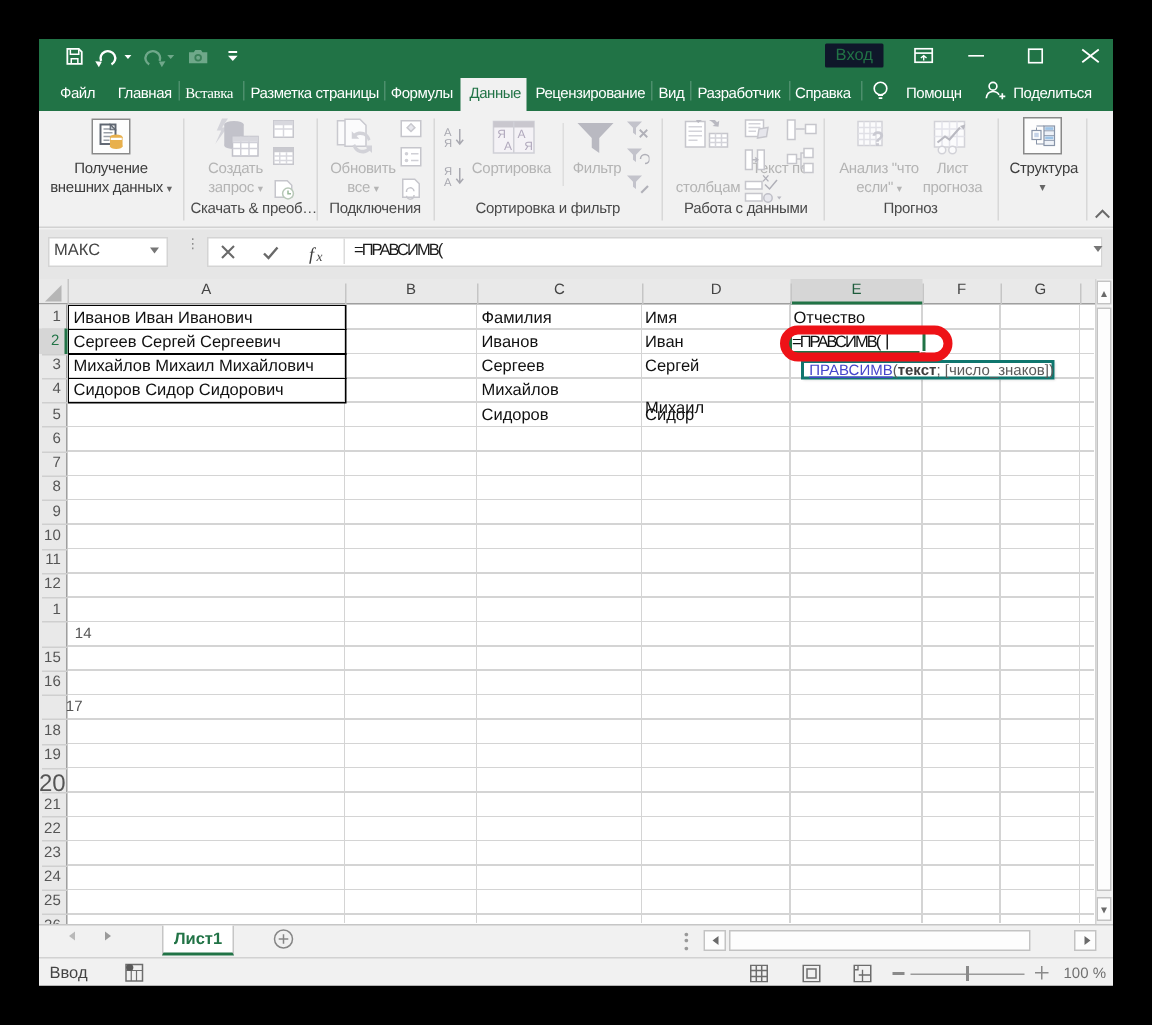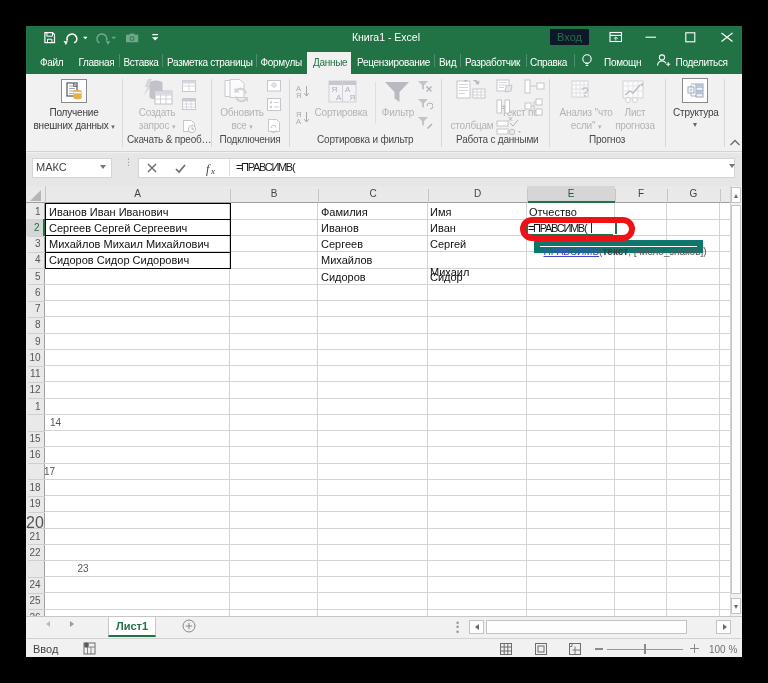--- a/index.html
+++ b/index.html
@@ -32,41 +32,40 @@
 
     <g fill="#6fa88a">
       <path d="M84 4.8 h3.2 l1 -1.4 h3.8 l1 1.4 h3.2 v7.4 h-12.2 z"></path>
       <circle cx="90.1" cy="8.5" r="2.5" fill="#3a8059"></circle>
       <circle cx="90.1" cy="8.5" r="1.3" fill="#6fa88a"></circle>
     </g>
 
     <path d="M110.3 4.6 h5.8" stroke="#fff" fill="none" stroke-width="1.3"></path>
     <path d="M110 7.2 h6.4 l-3.2 3.4 z" fill="#fff"></path>
   </svg>
-  <div class="abs" style="left:260px;top:5px;width:200px;text-align:center;font-size:10.5px;color:#fff;">Книга1 - Excel</div>
 
   <div class="abs" style="left:524px;top:2.5px;width:39px;height:16px;background:#0f172a;border-radius:1px;color:#217346;font-size:11px;text-align:center;line-height:16px;">Вход</div>
 
   <svg class="abs" style="left:580px;top:4px;" width="130" height="14" viewBox="0 0 130 14">
     <g stroke="#fff" fill="none" stroke-width="1.1">
       <rect x="4" y="2.5" width="11.5" height="9"></rect>
       <path d="M4 5.4 h11.5"></path>
       <path d="M9.8 10.4 v-3 m-1.9 1.3 l1.9 -1.6 1.9 1.6" stroke-width="0.9"></path>
       <path d="M39.5 7.2 h10.5"></path>
       <rect x="79.8" y="2.8" width="9" height="9"></rect>
       <path d="M115.5 3 l11 8.5 m0 -8.5 l-11 8.5" stroke-width="1.2"></path>
     </g>
   </svg>
 
   <div class="abs" style="left:0;top:22px;width:716px;height:25.5px;background:#217346;"></div>
   <div class="abs" style="left:281px;top:26px;width:44px;height:21.5px;background:#f1f1f1;"></div>
   <div class="abs" style="top:22px;height:25px;width:716px;font-size:10px;letter-spacing:-0.3px;color:#fff;">
     <span class="abs" style="left:14px;top:8.5px;">Файл</span>
     <span class="abs" style="left:52.5px;top:8.5px;">Главная</span>
-    <span class="abs" style="left:97.5px;top:8.5px;">Вставка</span>
+    <span class="abs" style="left:97.5px;top:8.5px;font-family:Liberation Serif, serif;">Вставка</span>
     <span class="abs" style="left:141px;top:8.5px;">Разметка страницы</span>
     <span class="abs" style="left:234.5px;top:8.5px;">Формулы</span>
     <span class="abs" style="left:287px;top:8.5px;color:#217346;">Данные</span>
     <span class="abs" style="left:331px;top:8.5px;">Рецензирование</span>
     <span class="abs" style="left:413px;top:8.5px;">Вид</span>
     <span class="abs" style="left:439px;top:8.5px;">Разработчик</span>
     <span class="abs" style="left:504px;top:8.5px;">Справка</span>
     <span class="abs" style="left:578px;top:8.5px;">Помощн</span>
     <span class="abs" style="left:649.5px;top:8.5px;">Поделиться</span>
   </div>
@@ -391,34 +390,34 @@
     <div class="abs" style="left:0;top:293.78px;width:18.5px;height:16.24px;font-size:10px;color:#555;text-align:right;padding:2.5px 4px 0 0;">18</div>
     <div class="abs" style="left:2px;top:310.02px;width:16.5px;height:1px;background:#cfcfcf;"></div>
     <div class="abs" style="left:0;top:310.02px;width:18.5px;height:16.24px;font-size:10px;color:#555;text-align:right;padding:2.5px 4px 0 0;">19</div>
     <div class="abs" style="left:2px;top:326.26px;width:16.5px;height:1px;background:#cfcfcf;"></div>
     <div class="abs" style="left:0;top:326.26px;width:18.5px;height:16.24px;font-size:16px;color:#555;padding:2.5px 4px 0 0;">20</div>
     <div class="abs" style="left:2px;top:342.50px;width:16.5px;height:1px;background:#cfcfcf;"></div>
     <div class="abs" style="left:0;top:342.50px;width:18.5px;height:16.24px;font-size:10px;color:#555;text-align:right;padding:2.5px 4px 0 0;">21</div>
     <div class="abs" style="left:2px;top:358.74px;width:16.5px;height:1px;background:#cfcfcf;"></div>
     <div class="abs" style="left:0;top:358.74px;width:18.5px;height:16.24px;font-size:10px;color:#555;text-align:right;padding:2.5px 4px 0 0;">22</div>
     <div class="abs" style="left:2px;top:374.98px;width:16.5px;height:1px;background:#cfcfcf;"></div>
-    <div class="abs" style="left:0;top:374.98px;width:18.5px;height:16.24px;font-size:10px;color:#555;text-align:right;padding:2.5px 4px 0 0;margin-left:48px;">23</div>
+    <div class="abs" style="left:0;top:374.98px;width:18.5px;height:16.24px;font-size:10px;color:#555;text-align:right;padding:2.5px 4px 0 0;">23</div>
     <div class="abs" style="left:2px;top:391.22px;width:16.5px;height:1px;background:#cfcfcf;"></div>
     <div class="abs" style="left:0;top:391.22px;width:18.5px;height:16.24px;font-size:10px;color:#555;text-align:right;padding:2.5px 4px 0 0;">24</div>
     <div class="abs" style="left:2px;top:407.46px;width:16.5px;height:1px;background:#cfcfcf;"></div>
     <div class="abs" style="left:0;top:407.46px;width:18.5px;height:16.24px;font-size:10px;color:#555;text-align:right;padding:2.5px 4px 0 0;">25</div>
     <div class="abs" style="left:2px;top:423.70px;width:16.5px;height:1px;background:#cfcfcf;"></div>
     <div class="abs" style="left:0;top:423.70px;width:18.5px;height:16.24px;font-size:10px;color:#555;text-align:right;padding:2.5px 4px 0 0;">26</div>
 
     <div class="abs" style="left:499.5px;top:34.4px;width:91.5px;height:16.6px;background:#fff;border:2px solid #217346;"></div>
     <div class="abs" style="left:502px;top:36px;font-size:11px;letter-spacing:-1.3px;color:#111;">=ПРАВСИМВ(</div>
     <div class="abs" style="left:565px;top:35.5px;width:1px;height:12px;background:#222;"></div>
     <div class="abs" style="left:587px;top:48.3px;width:5px;height:5px;background:#217346;border:1px solid #fff;"></div>
 
-    <div class="abs" style="left:507.5px;top:54.8px;width:169px;height:13px;background:#fff;border:6px solid #0f766e;box-shadow:1px 1px 1.5px rgba(0,0,0,0.13);font-size:10px;color:#5a5a5a;line-height:12px;padding-left:4px;white-space:nowrap;"><span style="color:#4646cc;text-decoration:underline;">ПРАВСИМВ</span>(<b style="color:#3c3c3c;">текст</b>; [число_знаков])</div>
+    <div class="abs" style="left:507.5px;top:54.8px;width:169px;height:13px;background:#fff;border:2px solid #0f766e;box-shadow:1px 1px 1.5px rgba(0,0,0,0.13);font-size:10px;color:#5a5a5a;line-height:12px;padding-left:4px;white-space:nowrap;"><span style="color:#4646cc;text-decoration:underline;">ПРАВСИМВ</span>(<b style="color:#3c3c3c;">текст</b>; [число_знаков])</div>
 
     <div class="abs" style="left:494.4px;top:31px;width:115px;height:24px;border:6px solid #ee1217;border-radius:12px;"></div>
 
     <div class="abs" style="left:703.5px;top:0;width:12.5px;height:430px;background:#f1f1f1;border-left:1px solid #d4d4d4;"></div>
     <div class="abs" style="left:705px;top:1.5px;width:10px;height:16px;background:#fdfdfd;border:1px solid #c3c3c3;"></div>
     <div class="abs" style="left:707.5px;top:8px;width:0;height:0;border-left:2.8px solid transparent;border-right:2.8px solid transparent;border-bottom:4px solid #6a6a6a;"></div>
     <div class="abs" style="left:705px;top:19px;width:10px;height:389px;background:#fdfdfd;border:1px solid #c3c3c3;"></div>
     <div class="abs" style="left:705px;top:412.5px;width:10px;height:16px;background:#fdfdfd;border:1px solid #c3c3c3;"></div>
     <div class="abs" style="left:707.5px;top:419px;width:0;height:0;border-left:2.8px solid transparent;border-right:2.8px solid transparent;border-top:4px solid #6a6a6a;"></div>
   </div>

